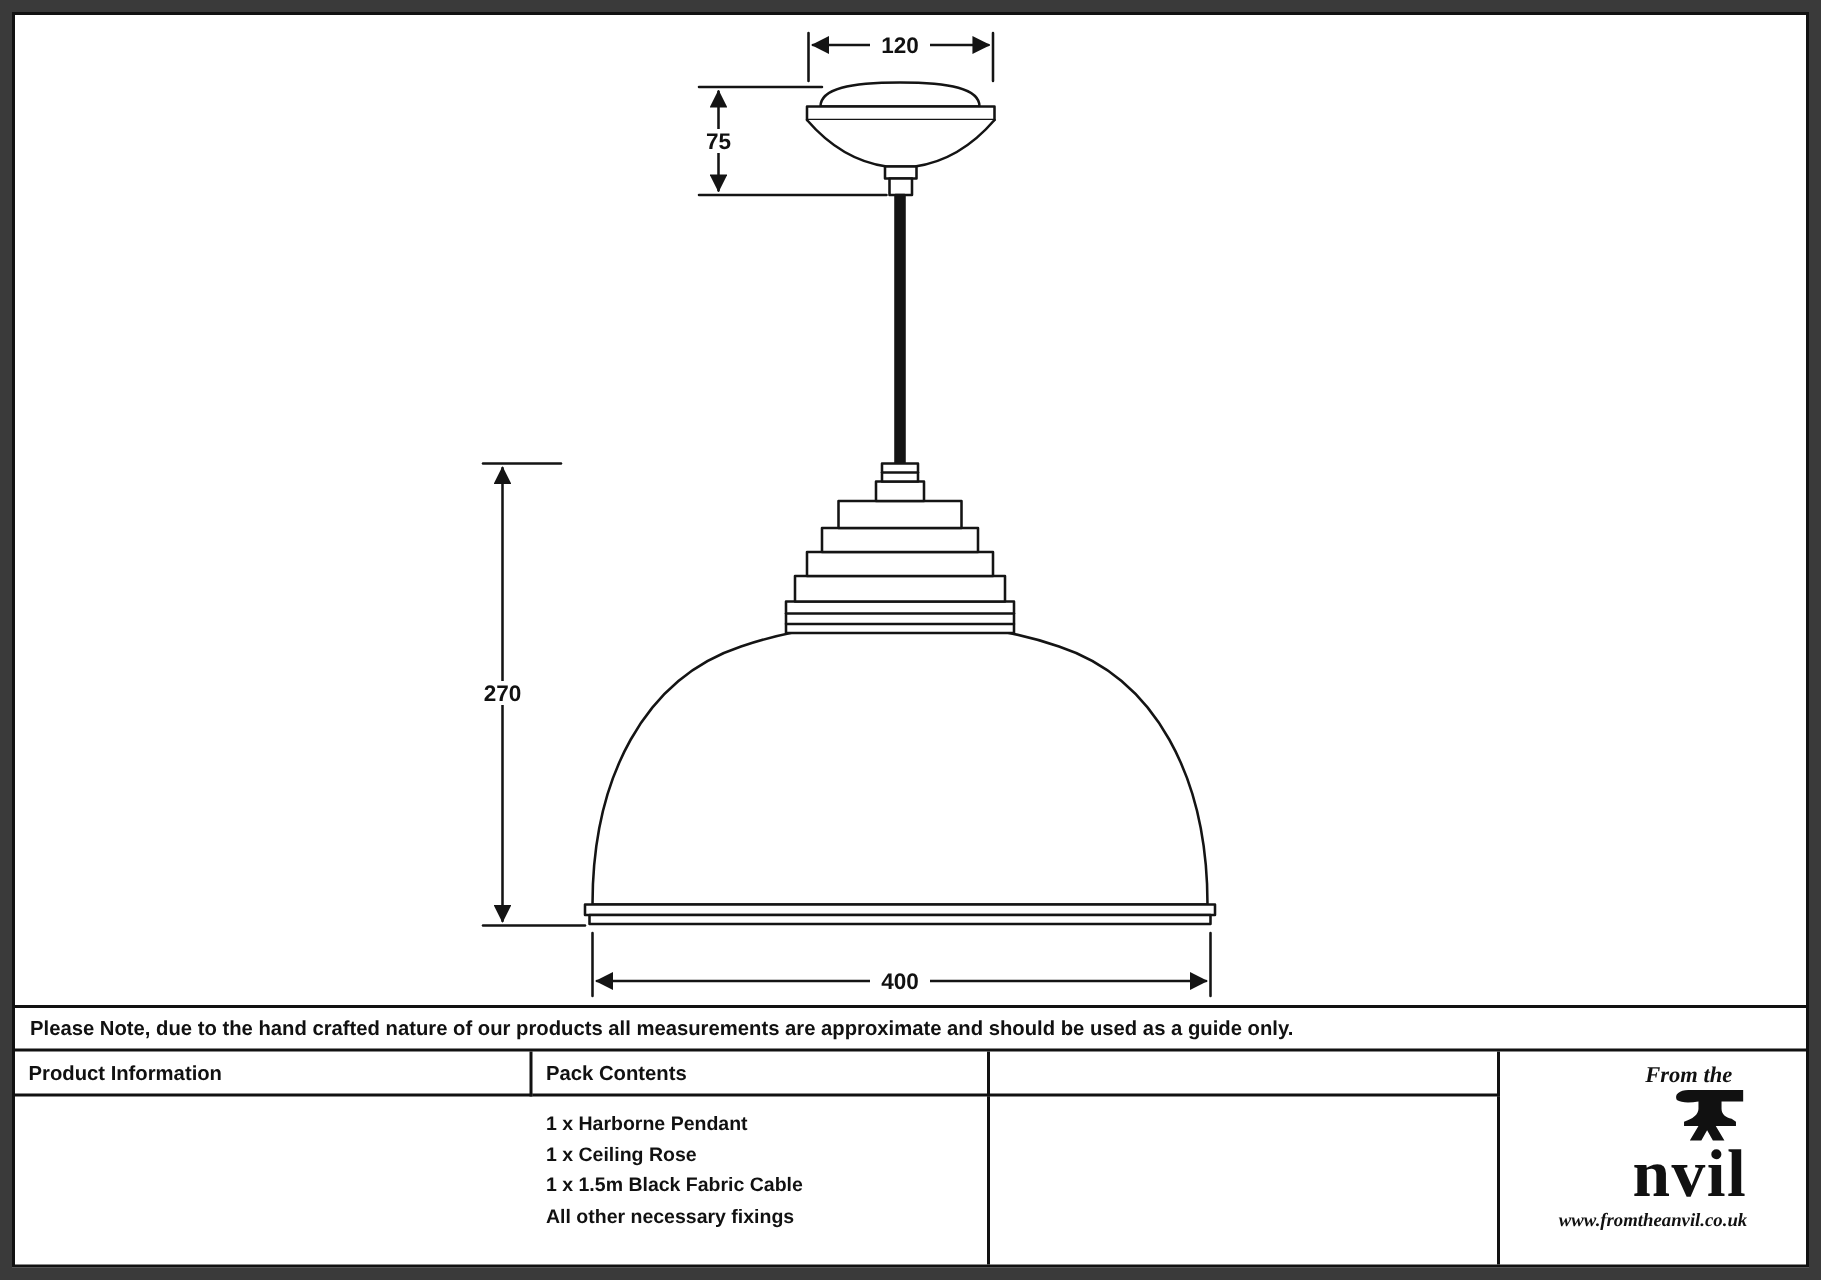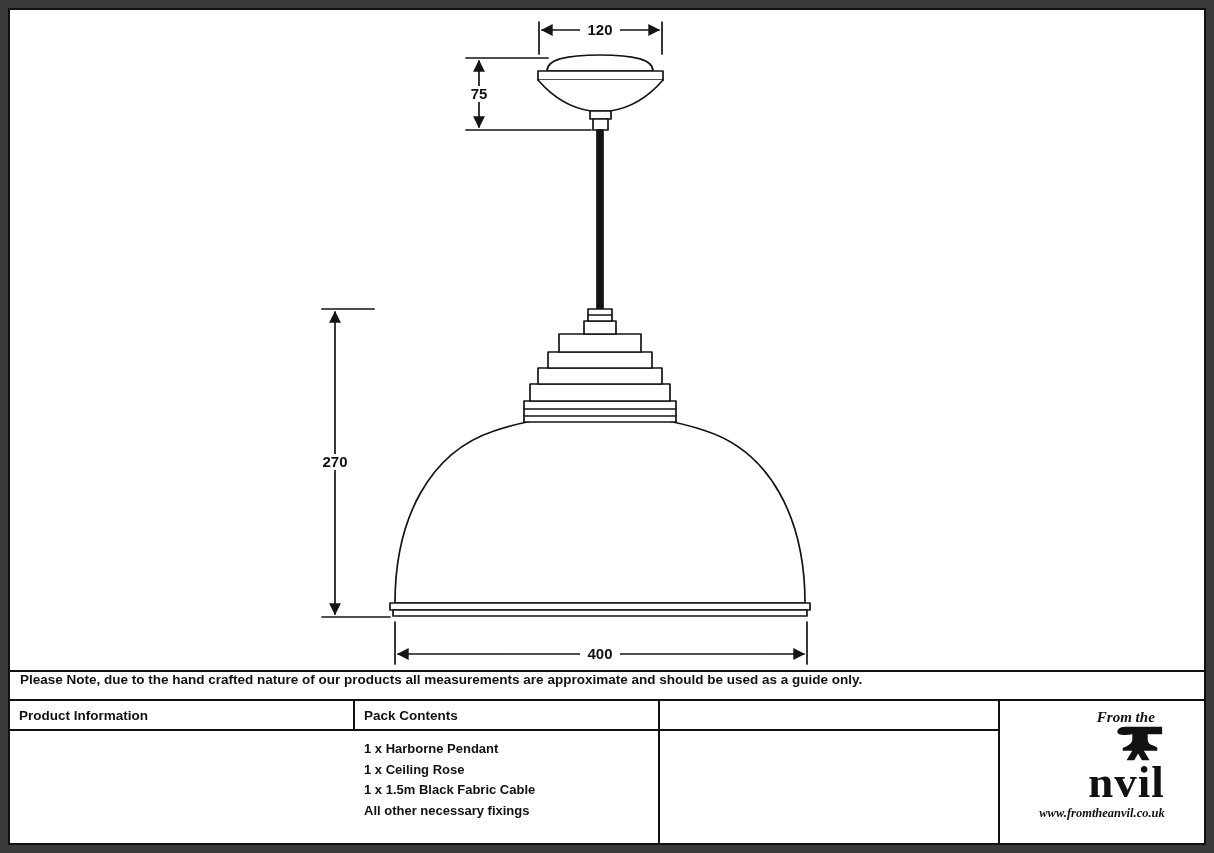--- a/index.html
+++ b/index.html
@@ -3,21 +3,21 @@
 <meta charset="utf-8">
 <title>Spec Sheet</title>
 <style>
   html,body{margin:0;padding:0;background:#3a3a3a;}
   .frame{width:1214px;height:853px;background:#3a3a3a;padding:8px;box-sizing:border-box;}
   .page{width:100%;height:100%;background:#fff;border:2px solid #111;box-sizing:border-box;
         display:flex;flex-direction:column;font-family:"Liberation Sans",sans-serif;color:#111;}
   .drawing{flex:1;min-height:0;}
   .drawing svg{display:block;width:100%;height:100%;}
   .note-row{height:29px;box-sizing:border-box;border-top:2px solid #111;
-            display:flex;align-items:flex-start;padding-left:10px;
+            display:flex;align-items:center;padding-left:10px;
             font-size:13.5px;font-weight:bold;}
   .info-table{height:144px;box-sizing:border-box;border-top:2px solid #111;
               display:grid;grid-template-columns:345px 305px 340px 1fr;grid-template-rows:30px 1fr;}
   .cell{box-sizing:border-box;}
   .vline{border-right:2px solid #111;}
   .hdr{border-bottom:2px solid #111;font-size:13.5px;font-weight:bold;
        display:flex;align-items:center;padding-left:9px;}
   .c1h{grid-column:1;grid-row:1;}
   .c2h{grid-column:2;grid-row:1;}
   .c3h{grid-column:3;grid-row:1;}

